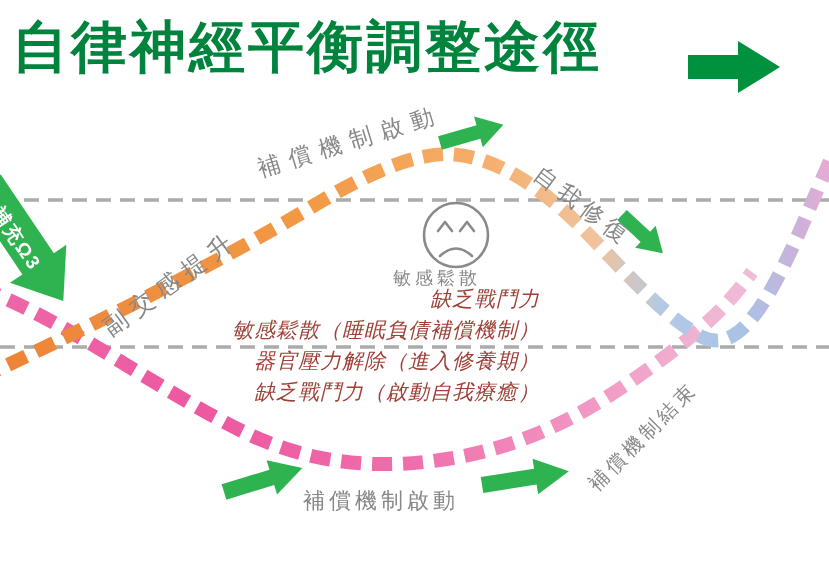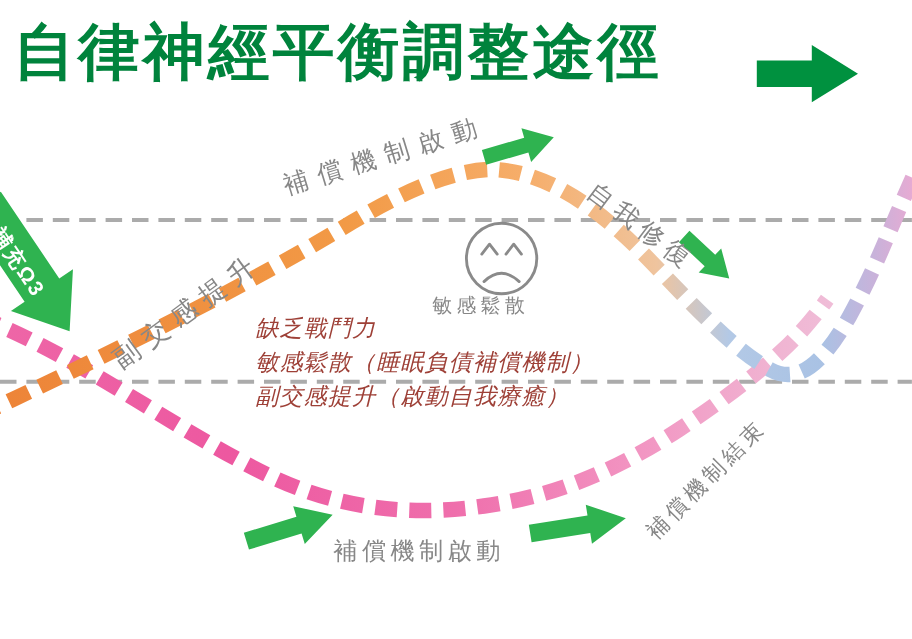--- a/index.html
+++ b/index.html
@@ -1,18 +1,18 @@
 <!DOCTYPE html>
 <html><head>
 <meta charset="utf-8">
 <style>
   html,body{margin:0;padding:0;background:#fff;}
   .stage{
     position:relative;width:829px;height:581px;background:#ffffff;
-    overflow:hidden;font-family:"Liberation Sans","DejaVu Sans",sans-serif;
+    overflow:hidden;font-family:"Liberation Sans","DejaVu Sans",sans-serif;text-align:right;
   }
   .abs{position:absolute;}
   .title{
     left:12px;top:16px;font-size:56px;font-weight:800;color:#00833C;
     letter-spacing:3px;white-space:nowrap;line-height:1.1;
   }
   .lbl{
     color:#878787;white-space:nowrap;transform-origin:0 50%;line-height:1.15;
   }
   .lbl-top-comp{left:258px;top:156px;font-size:23px;letter-spacing:9px;transform:rotate(-17deg);}
@@ -103,16 +103,17 @@
 
   <div class="abs lbl lbl-sensitive">敏感鬆散</div>
 
   <div class="abs lbl lbl-bottom-comp">補償機制啟動</div>
 
   <div class="abs lbl lbl-comp-end">補償機制結束</div>
 
   <div class="abs symptoms">
     <div>缺乏戰鬥力</div>
     <div>敏感鬆散（睡眠負債補償機制）</div>
-    <div>副交感提升（啟動自我療癒）</div>
+    <div>器官壓力解除（進入修養期）</div>
+    <div>缺乏戰鬥力（啟動自我療癒）</div>
   </div>
 
 </div>
 
 </body></html>

